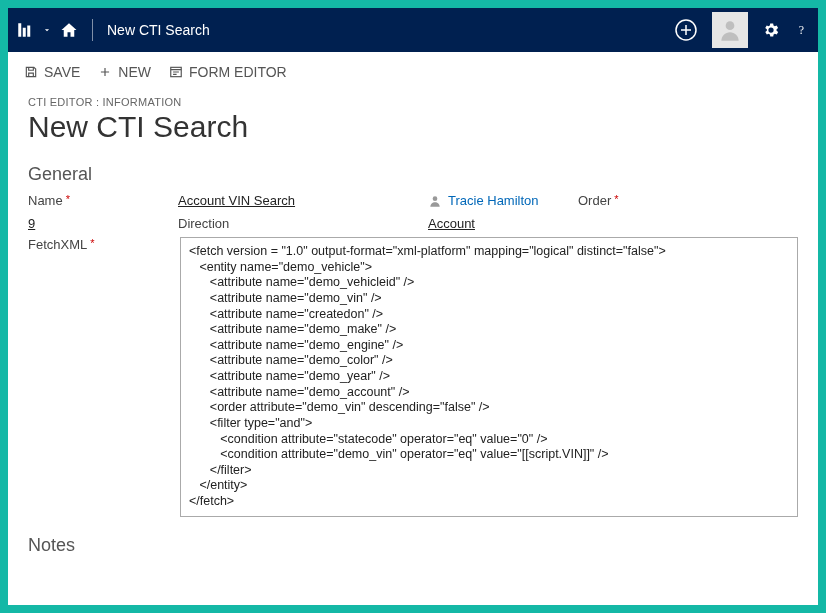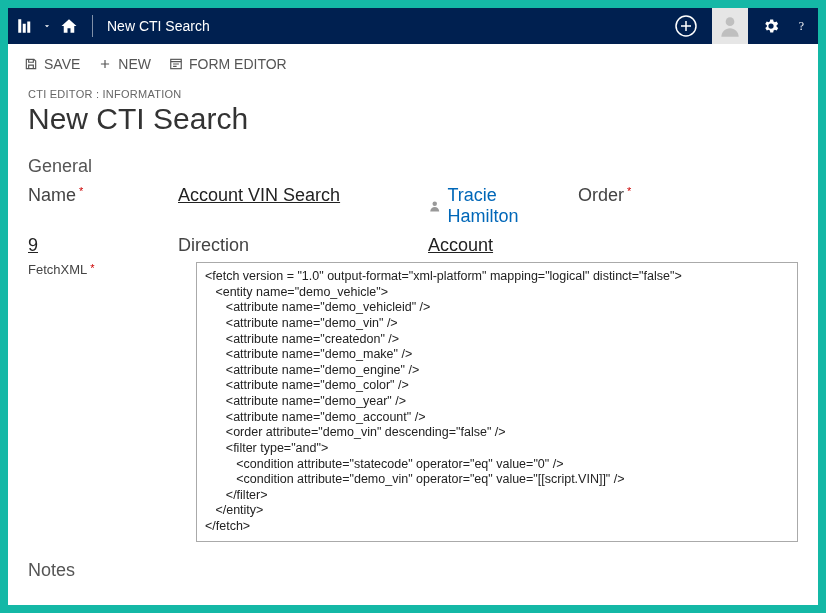--- a/index.html
+++ b/index.html
@@ -11,27 +11,27 @@
   .topbar .title { font-size: 14px; }
   .topbar-right { margin-left: auto; display: flex; align-items: center; gap: 14px; }
   .icon { display: inline-flex; align-items: center; justify-content: center; }
   .avatar { width: 36px; height: 36px; background: #e6e6e6; display:flex; align-items:center; justify-content:center; }
   .cmdbar { display: flex; align-items: center; gap: 18px; padding: 12px 16px 10px 16px; color: #555; font-size: 14px; }
   .cmd { display: flex; align-items: center; gap: 6px; cursor: pointer; }
   .content { padding: 6px 20px 20px 20px; }
   .crumb { font-size: 11px; letter-spacing: 0.25px; color: #666; padding-bottom: 2px; }
   .page-title { font-size: 30px; font-weight: 300; color: #333; margin-bottom: 20px; }
   .section-title { font-size: 18px; font-weight: 300; color: #555; margin: 10px 0 8px 0; }
-  .form-grid { display: grid; grid-template-columns: 140px 240px 140px 250px; column-gap: 10px; row-gap: 8px; font-size: 18px; align-items: start; }
+  .form-grid { display: grid; grid-template-columns: 140px 240px 140px 250px; column-gap: 10px; row-gap: 8px; font-size: 13px; align-items: start; }
   .label { color: #444; }
   .req::after { content: " *"; color: #c00; font-size: 11px; vertical-align: top; }
   .value { color: #222; text-decoration: underline; }
   .link { color: #0067b8; }
   .owner-val { display:flex; align-items:center; gap:6px; }
-  .fetch-row { margin-top: 6px; display: grid; grid-template-columns: 140px 1fr; column-gap: 28px; font-size: 13px; }
+  .fetch-row { margin-top: 6px; display: grid; grid-template-columns: 140px 1fr; column-gap: 12px; font-size: 13px; }
   .fetch-box { border: 1px solid #aaa; padding: 6px 8px; font-family: "Segoe UI", Arial, sans-serif; font-size: 12.5px; line-height: 1.25; white-space: pre; overflow: hidden; color: #222; }
   .person-icon { width:14px; height:14px; fill:#999; }
 </style>
 </head>
 <body>
 <div class="frame">
 
 <div class="topbar">
   <div class="topbar-left">
     <span class="icon">

